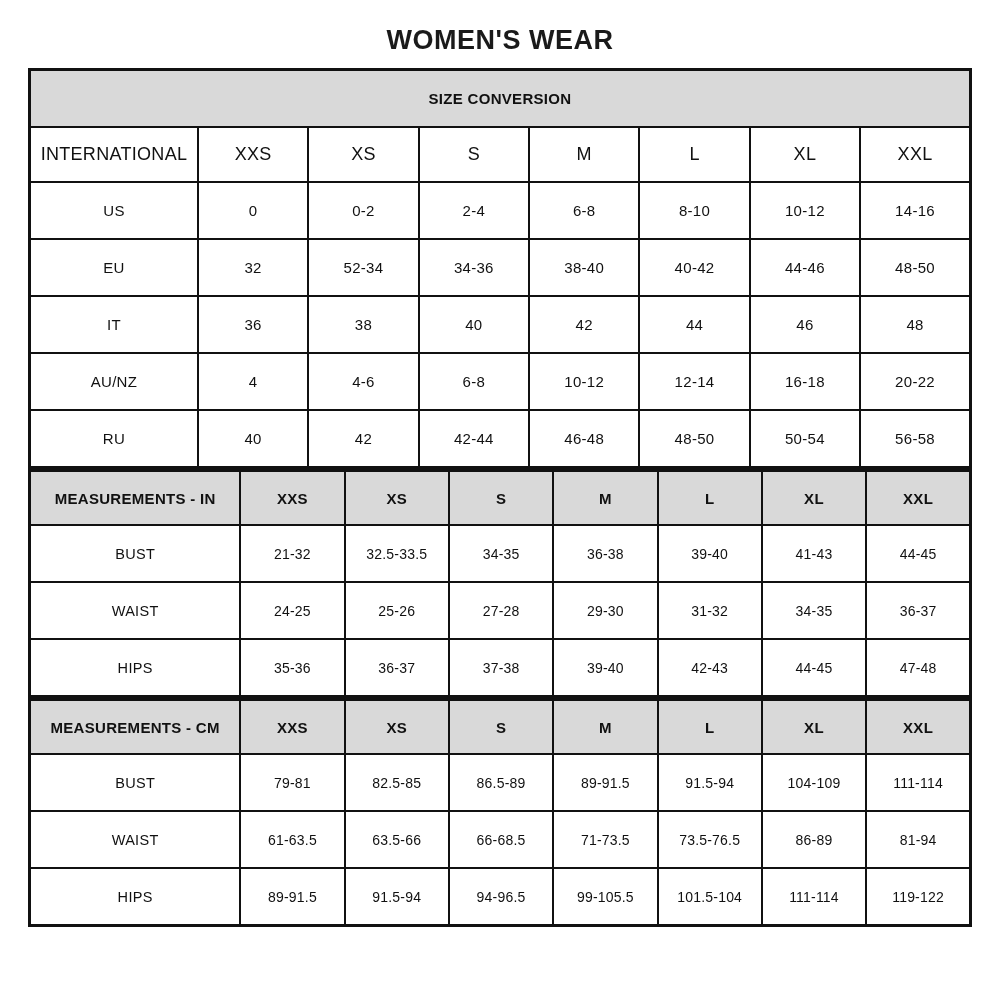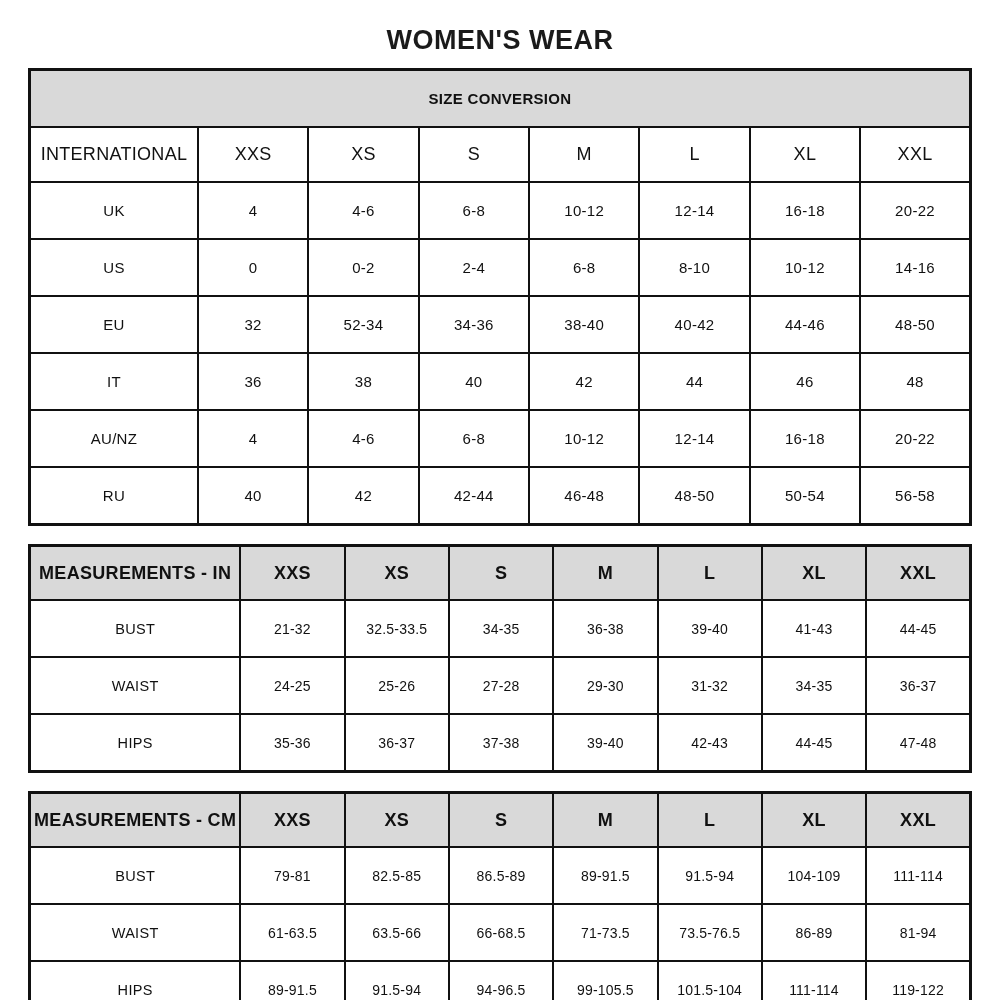--- a/index.html
+++ b/index.html
@@ -22,21 +22,21 @@
   .title {
     height: 56px;
     display: flex;
     align-items: center;
     justify-content: center;
     font-size: 27px;
     font-weight: 700;
     letter-spacing: 0.5px;
     color: #1a1a1a;
   }
-  .tbl-wrap { margin-bottom: 18px; }
+  .tbl-wrap { margin-bottom: 0; }
   table {
     width: 100%;
     border-collapse: collapse;
     table-layout: fixed;
     border: 3px solid #111111;
   }
   th, td {
     border: 2px solid #111111;
     text-align: center;
     vertical-align: middle;
@@ -59,21 +59,21 @@
     font-size: 18px;
     font-weight: 400;
     background: #ffffff;
     letter-spacing: 0.3px;
   }
   .t1 td { height: 55px; font-size: 15px; letter-spacing: 0.3px; }
   
   .t23 col.label-col { width: 22.4%; }
   .t23 th {
     height: 52px;
-    font-size: 18px;
+    font-size: 15px;
     font-weight: 700;
     background: #d9d9d9;
     letter-spacing: 0.3px;
   }
   .t23 td { height: 55px; font-size: 14px; letter-spacing: 0.2px; }
   .t23 td:first-child { font-size: 14.5px; letter-spacing: 0.3px; }
 </style>
 </head>
 <body>
 
@@ -99,30 +99,20 @@
             <th>INTERNATIONAL</th>
             <th>XXS</th>
             <th>XS</th>
             <th>S</th>
             <th>M</th>
             <th>L</th>
             <th>XL</th>
             <th>XXL</th>
           </tr>
           <tr>
-            <td>UK</td>
-            <td>4</td>
-            <td>4-6</td>
-            <td>6-8</td>
-            <td>10-12</td>
-            <td>12-14</td>
-            <td>16-18</td>
-            <td>20-22</td>
-          </tr>
-          <tr>
             <td>US</td>
             <td>0</td>
             <td>0-2</td>
             <td>2-4</td>
             <td>6-8</td>
             <td>8-10</td>
             <td>10-12</td>
             <td>14-16</td>
           </tr>
           <tr>

